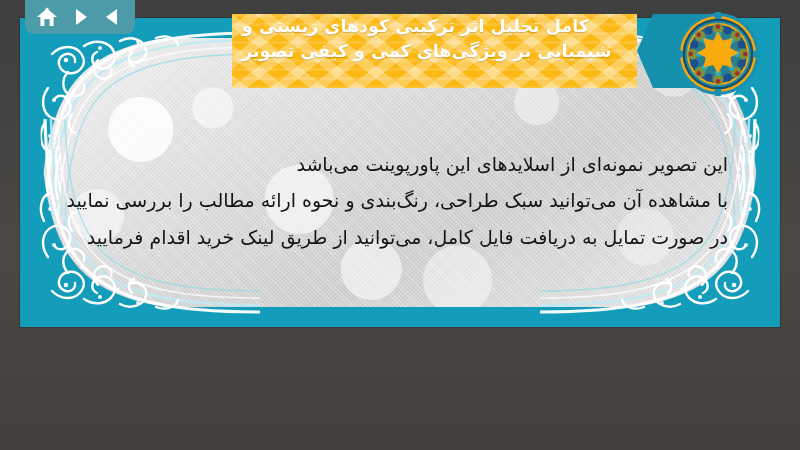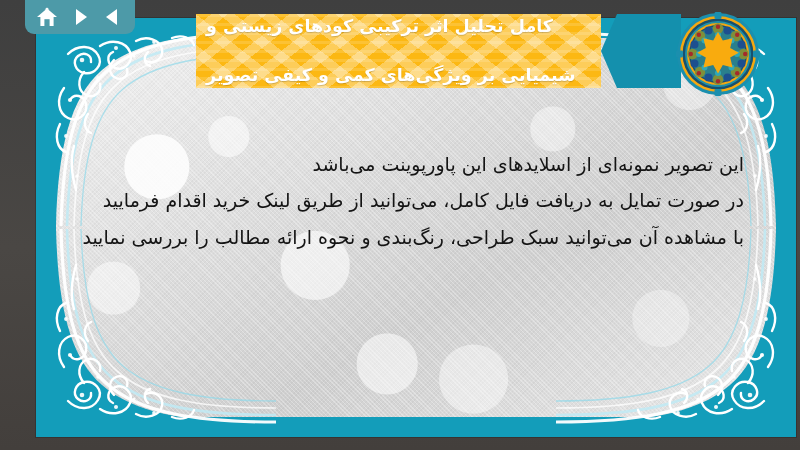--- a/index.html
+++ b/index.html
@@ -46,24 +46,24 @@
     display: flex;
     align-items: center;
     justify-content: center;
     cursor: pointer;
   }
   .navbtn svg { display: block; }
 
   
   #slide {
     position: absolute;
-    left: 36px;
+    left: 20px;
     top: 18px;
     width: 760px;
-    height: 419px;
+    height: 309px;
     background: #139dba;
     overflow: hidden;
     box-shadow: 0 0 0 1px rgba(0,0,0,.18);
   }
 
   
   #panel {
     position: absolute;
     left: 20px;
     top: 20px;
@@ -117,23 +117,24 @@
     width: 405px;
     height: 74px;
     background-color: #fcb813;
     background-image:
       repeating-linear-gradient(38deg, rgba(255,255,255,.30) 0 10px, rgba(255,255,255,0) 10px 24px),
       repeating-linear-gradient(-38deg, rgba(255,255,255,.30) 0 10px, rgba(255,255,255,0) 10px 24px),
       repeating-linear-gradient(180deg, rgba(255,255,255,.14) 0 3px, rgba(0,0,0,0) 3px 9px);
     display: flex;
     flex-direction: column;
     align-items: flex-end;
-    justify-content: space-between;
+    justify-content: flex-start;
     padding: 0 14px 0 10px;
     box-sizing: border-box;
+    margin-left: 36px;
   }
   .title-line {
     color: #ffffff;
     font-size: 17.5px;
     line-height: 1.42;
     font-weight: bold;
     white-space: nowrap;
     text-shadow: 0 1px 1px rgba(0,0,0,.18);
     direction: rtl;
   }
@@ -329,22 +330,22 @@
           <circle cx="22" cy="110" r="1.9"></circle>
           <circle cx="54" cy="52" r="1.7"></circle>
           <circle cx="90" cy="30" r="1.6"></circle>
           <circle cx="33" cy="150" r="1.7"></circle>
         </g>
       </svg>
     </div>
 
     <div id="body-text">
       <div class="body-line">این تصویر نمونه‌ای از اسلایدهای این پاورپوینت می‌باشد</div>
+      <div class="body-line">با مشاهده آن می‌توانید سبک طراحی، رنگ‌بندی و نحوه ارائه مطالب را بررسی نمایید</div>
       <div class="body-line">در صورت تمایل به دریافت فایل کامل، می‌توانید از طریق لینک خرید اقدام فرمایید</div>
-      <div class="body-line">با مشاهده آن می‌توانید سبک طراحی، رنگ‌بندی و نحوه ارائه مطالب را بررسی نمایید</div>
     </div>
 
   </div>
 
   <div id="titlewrap">
     <div id="title-arrow"></div>
     <div id="title-band">
       <div class="title-line">کامل تحلیل اثر ترکیبی کودهای زیستی و</div>
       <div class="title-line">شیمیایی بر ویژگی‌های کمی و کیفی تصویر</div>
     </div>

